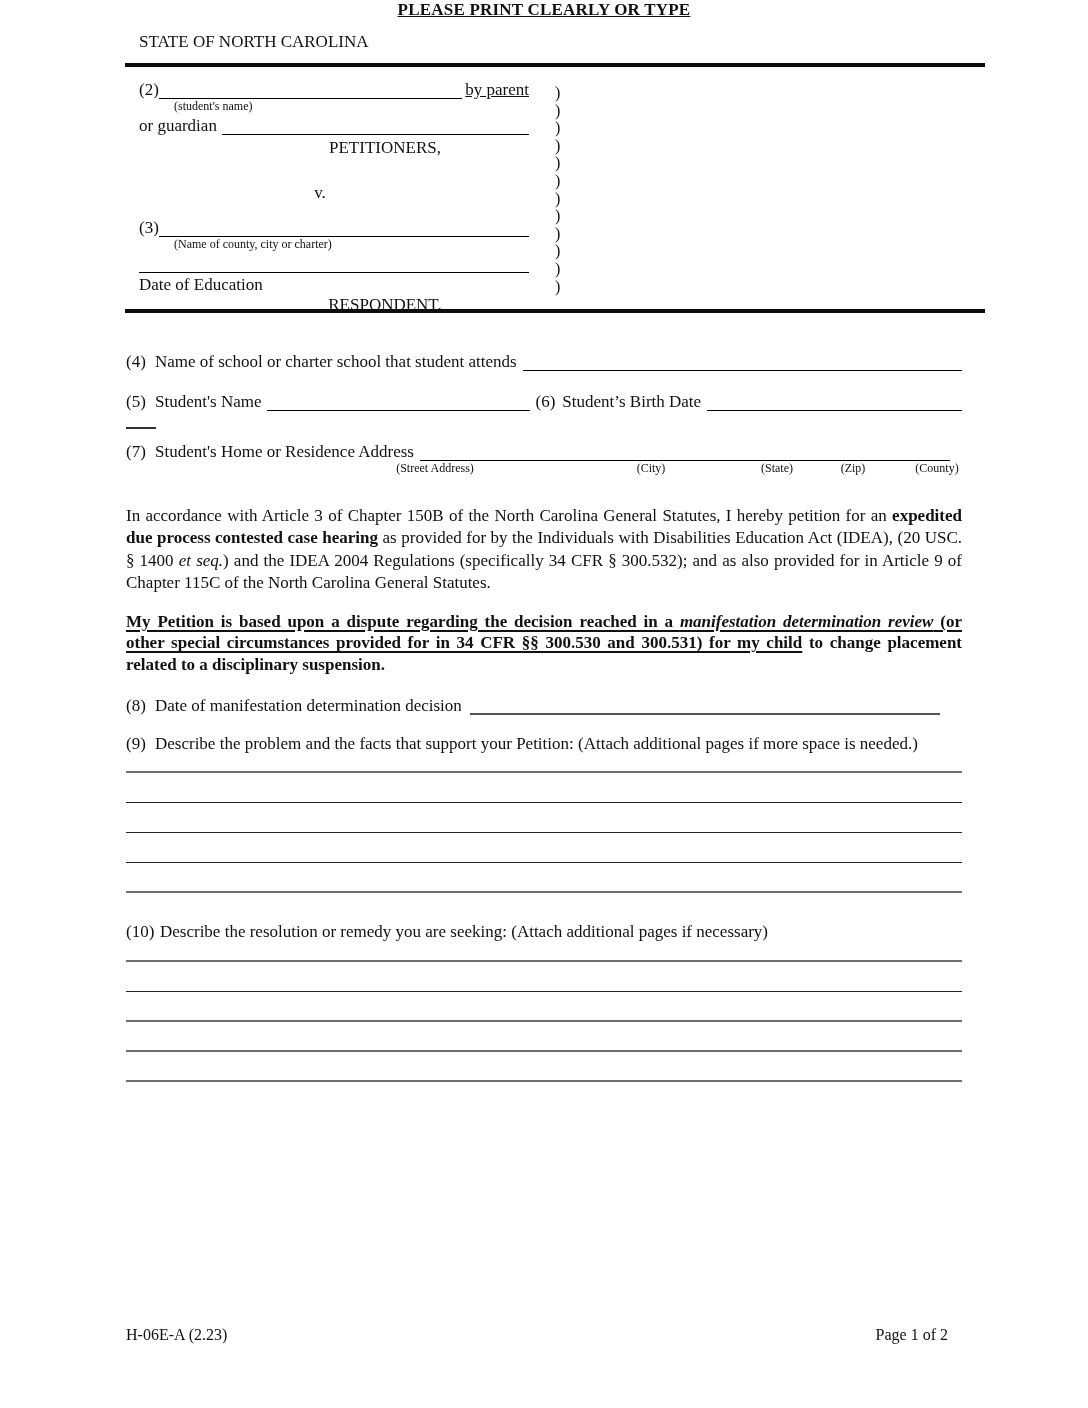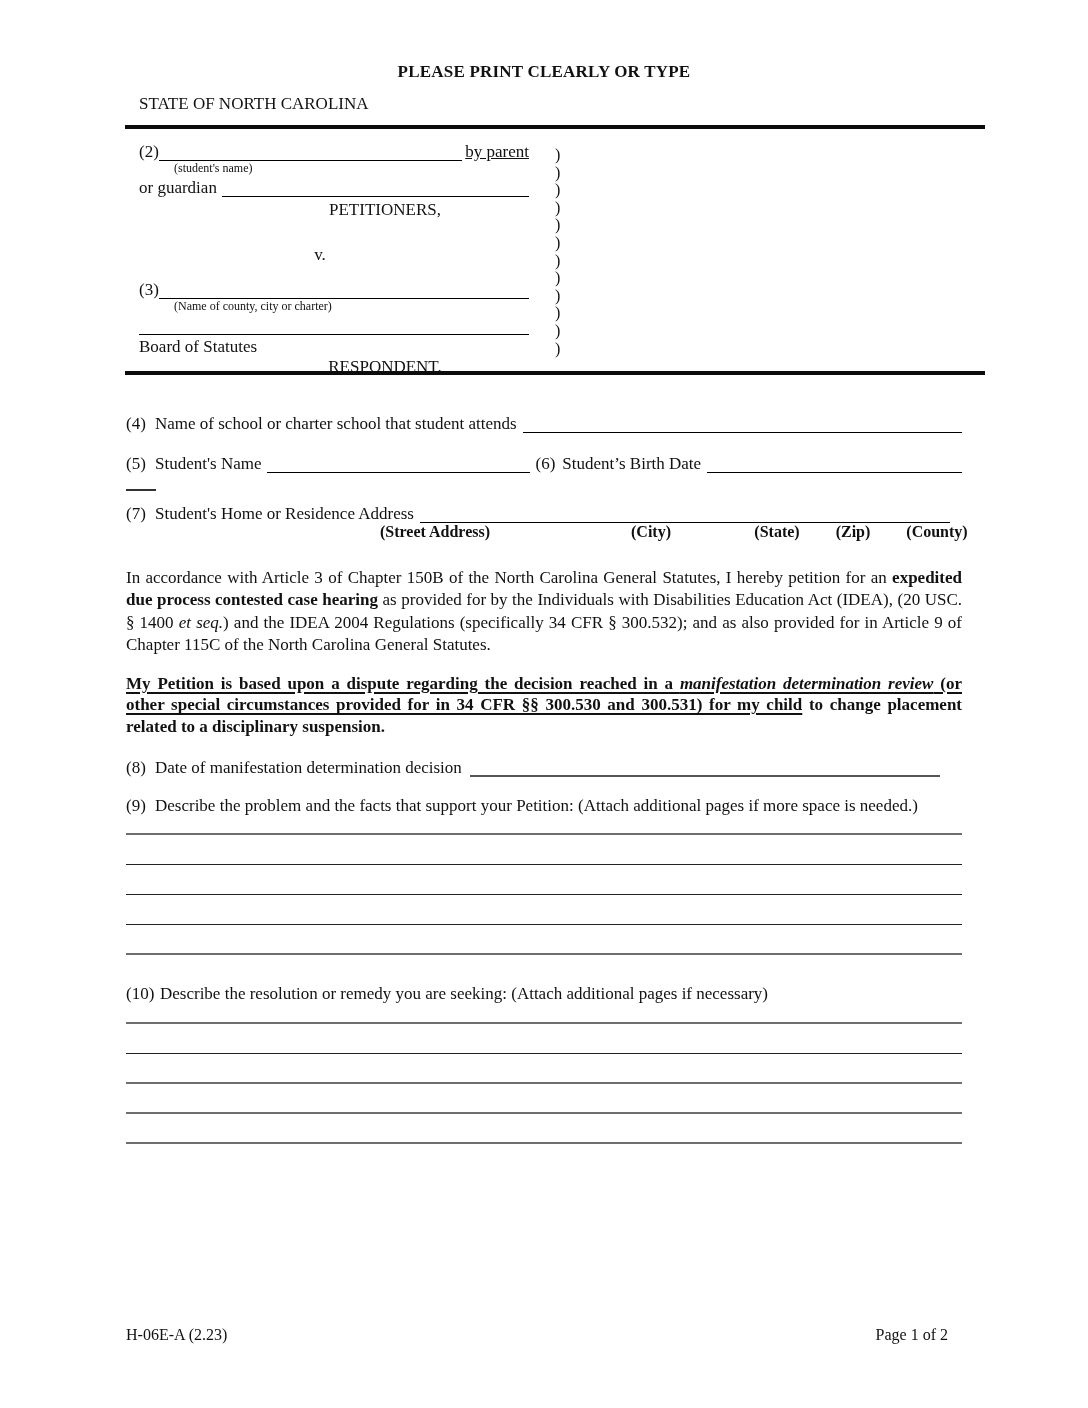--- a/index.html
+++ b/index.html
@@ -8,23 +8,23 @@
     position: relative;
     width: 1088px; height: 1408px;
     background: #ffffff;
     color: #111;
     font-family: "Liberation Serif", "DejaVu Serif", serif;
     font-size: 17px;
     padding: 0 126px;
     overflow: hidden;
   }
   .print-notice {
-    margin-top: 62px;
     text-align: center;
     font-weight: bold;
+    text-decoration: underline;
     letter-spacing: 0.2px;
   }
   .header-row { margin-top: 13px; display: flex; justify-content: space-between; gap: 7px; }
   .header-left { margin-left: 13px; }
   .state-line { line-height: 18px; }
   .county-line { display: flex; align-items: baseline; margin-top: 20px; }
   .header-right { width: 232px; text-align: center; line-height: 18px; }
   .edc-line { display: inline-flex; align-items: baseline; margin-top: 1px; }
   .blank { border-bottom: 1px solid #000; height: 14px; display: inline-block; }
   .fblank { flex: 1; border-bottom: 1px solid #000; align-self: flex-end; height: 4px; }
@@ -56,21 +56,21 @@
   .fnum.wide { width: 34px; }
   .row4 { margin-top: 40px; }
   .row56 { margin-top: 22px; }
   .lbl { white-space: nowrap; }
   .blank5 { width: 263px; flex: none; margin-left: 6px; margin-right: 5px; }
   .num6 { margin-right: 7px; }
   .stray-line { width: 30px; border-bottom: 2px solid #333; margin-top: 16px; height: 0; }
   .row7 { margin-top: 14px; }
   .gap6 { margin-left: 6px; }
   .end12 { margin-right: 12px; }
-  .hints-row { position: relative; height: 14px; font-size: 16px; font-weight: bold; }
+  .hints-row { position: relative; height: 14px; font-size: 12px; }
   .hint-abs { position: absolute; transform: translateX(-50%); white-space: nowrap; }
 
   
   .para { text-align: justify; }
   .p1 { margin-top: 30px; line-height: 22.4px; }
   .p2 { margin-top: 16px; line-height: 21.5px; font-weight: bold; }
   .p2 .ul { text-decoration: underline; text-decoration-thickness: 2px; text-underline-offset: 3px; }
   .ital { font-style: italic; }
 
   .row8 { margin-top: 22px; }
@@ -119,21 +119,21 @@
         <span class="fblank" style="margin-left:5px;"></span>
       </div>
       <div class="cap-pet">PETITIONERS,</div>
       <div class="cap-v">v.</div>
       <div class="cap-row cap-row3">
         <span>(3)</span>
         <span class="fblank"></span>
       </div>
       <div class="cap-hint">(Name of county, city or charter)</div>
       <div class="cap-blankrow"></div>
-      <div class="cap-board">Board of Statutes</div>
+      <div class="cap-board">Date of Education</div>
       <div class="cap-resp">RESPONDENT.</div>
     </div>
     <div class="cap-parens">)
 )
 )
 )
 )
 )
 )
 )

